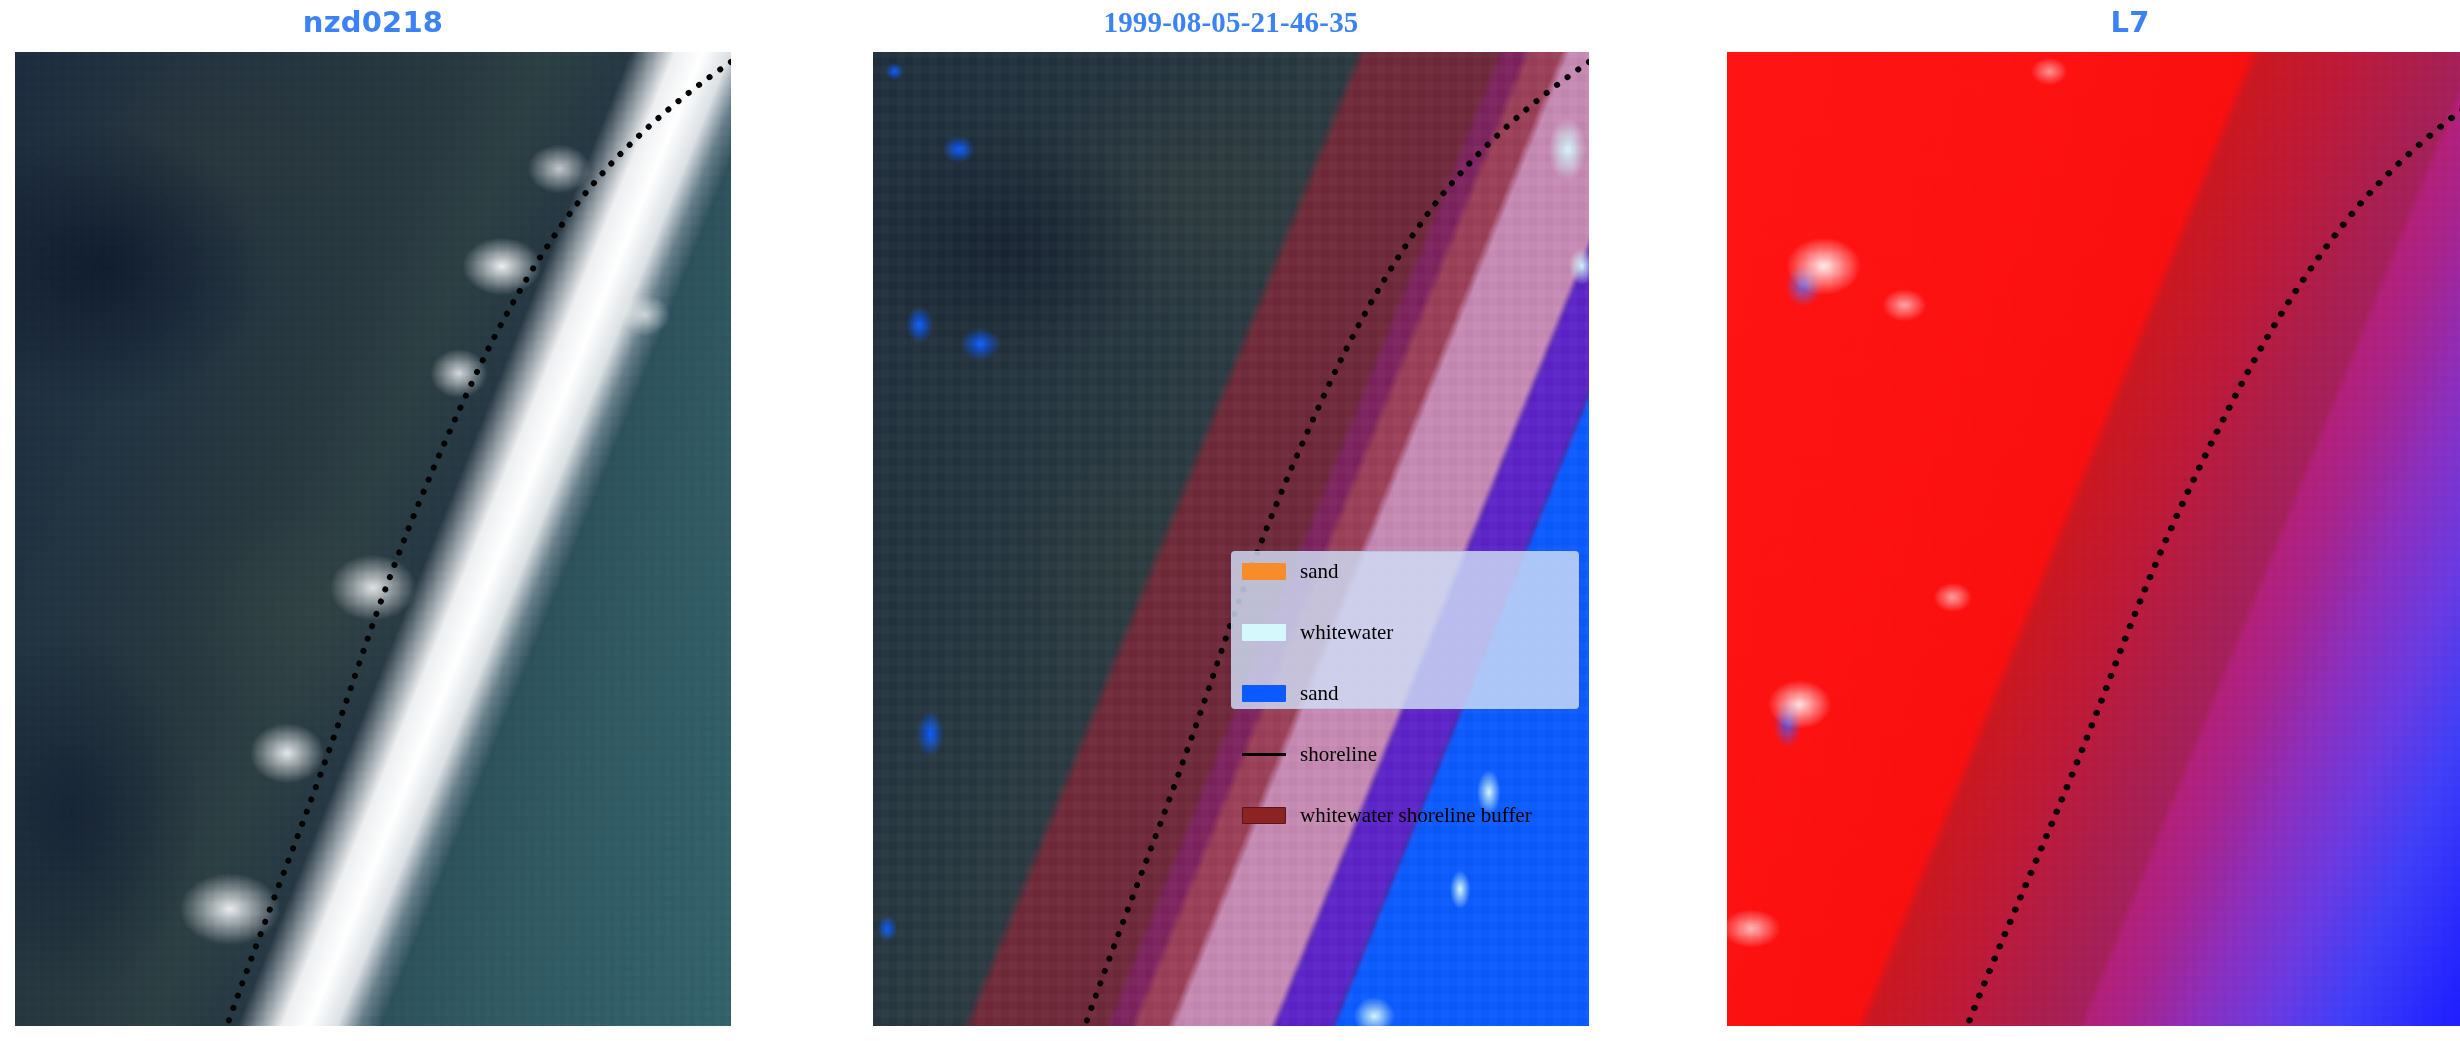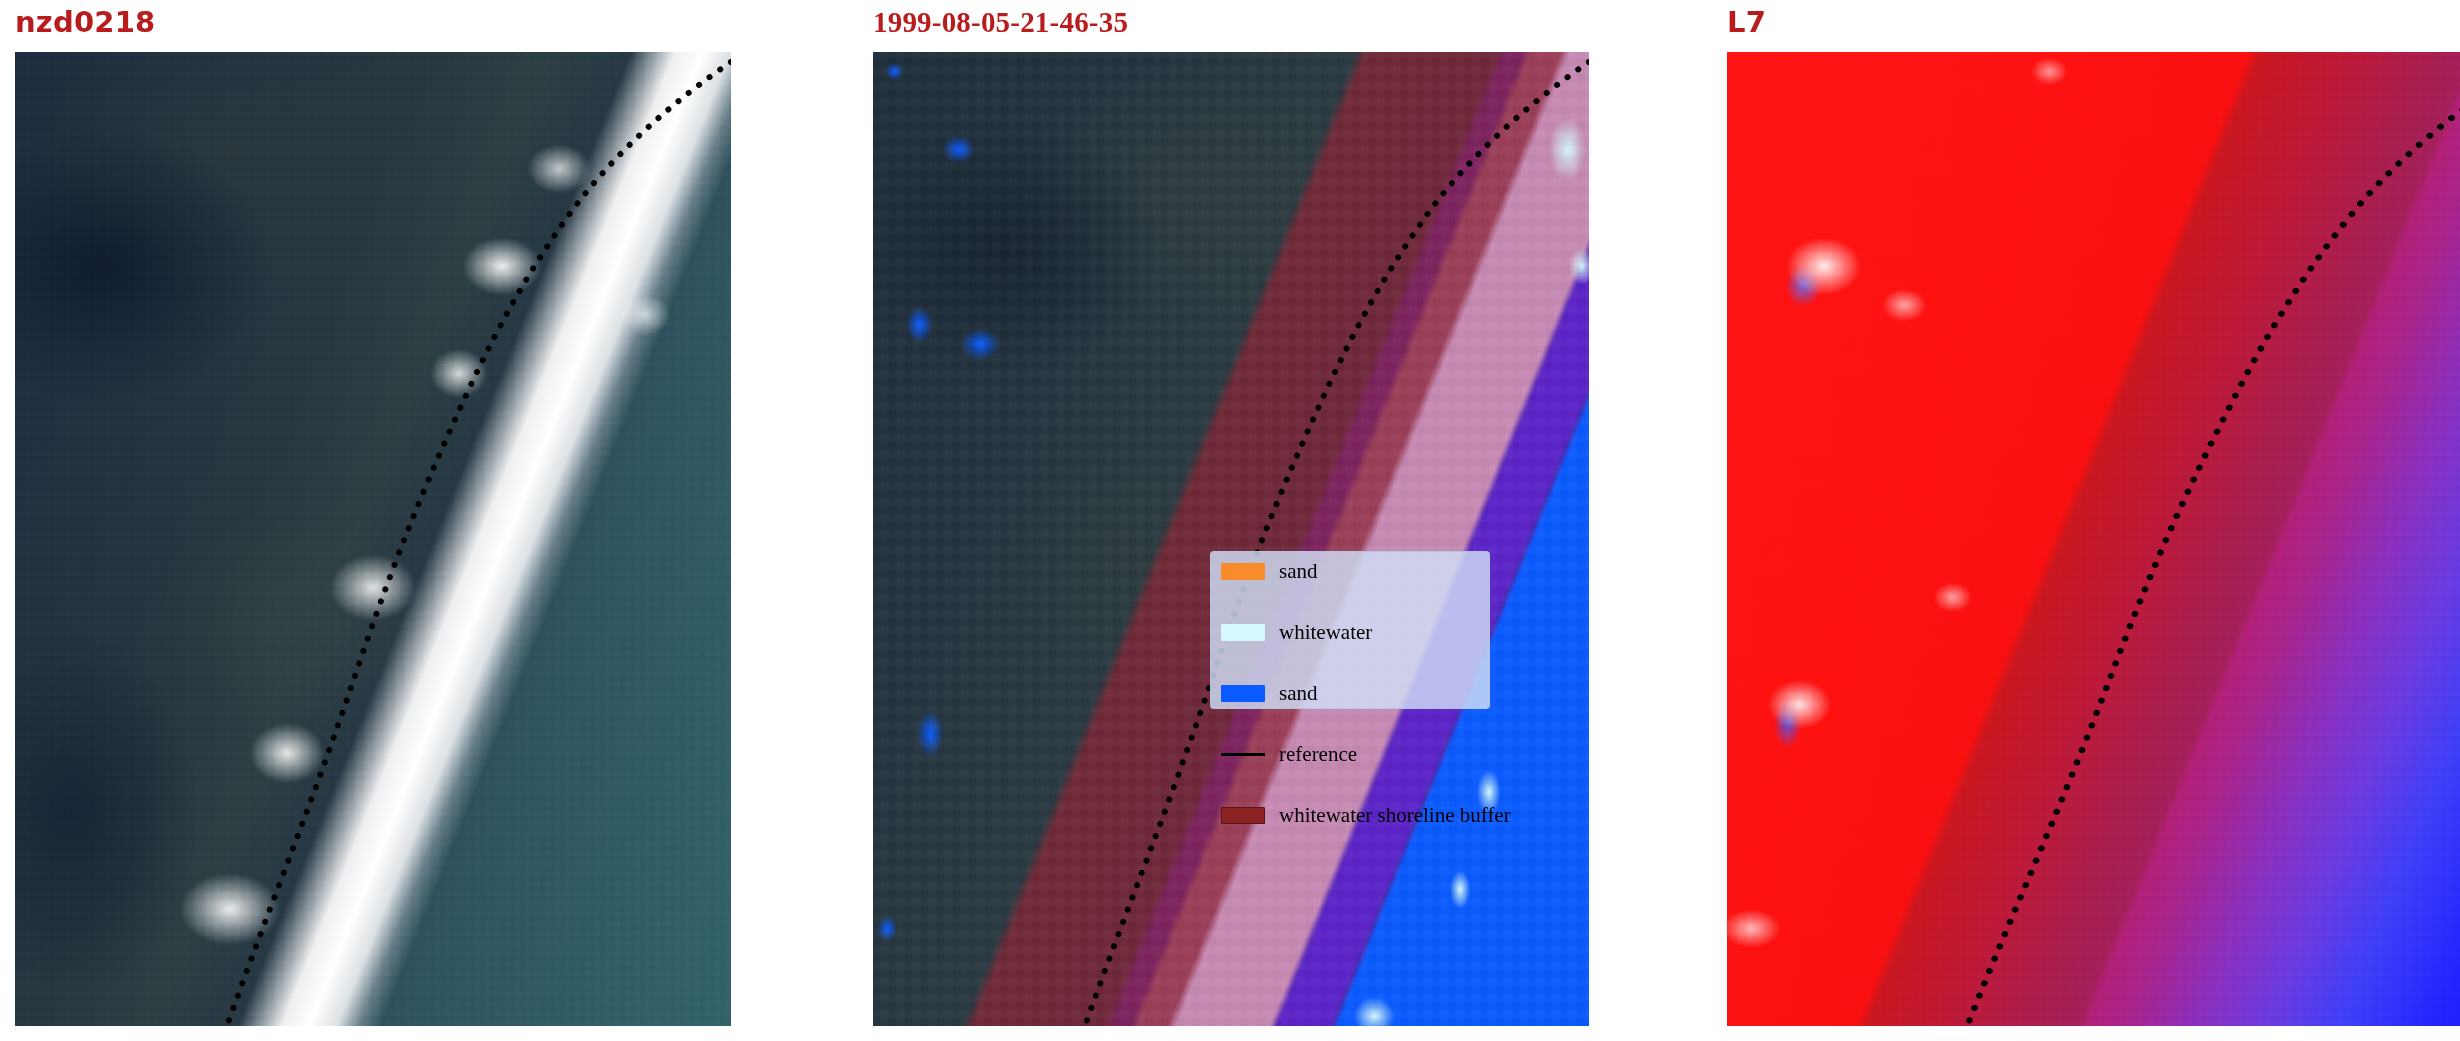--- a/index.html
+++ b/index.html
@@ -24,23 +24,24 @@
 
   .panel {
     position: absolute;
     overflow: hidden;
   }
 
   .panel-title {
     position: absolute;
     top: 0px;
     width: 100%;
+    text-align: center;
     font-size: 29px;
     font-weight: bold;
-    color: #b91c1c;
+    color: #3b82f6;
     letter-spacing: 0.2px;
     line-height: 44px;
     white-space: nowrap;
   }
 
   .panel-image {
     position: absolute;
     left: 0;
     top: 0;
     width: 100%;
@@ -270,36 +271,36 @@
 
       <svg class="shoreline-svg" viewBox="0 0 716 974" preserveAspectRatio="none">
         <path class="shoreline-path" d="M 716 10 C 660 48, 600 100, 556 160
                  C 505 230, 470 300, 438 372
                  C 400 456, 372 530, 346 606
                  C 318 690, 292 760, 266 828
                  C 244 886, 226 934, 212 974"></path>
       </svg>
     </div>
 
-    <div class="legend" style="left:337px; top:551px; width:280px; height:158px;gap:40px;">
+    <div class="legend" style="left:358px; top:551px; width:348px; height:158px;gap:40px;">
       <div class="legend-row">
         <span class="legend-swatch" style="background:#f88c2b;"></span>
         <span class="legend-label">sand</span>
       </div>
       <div class="legend-row">
         <span class="legend-swatch" style="background:#d4f9fc;"></span>
         <span class="legend-label">whitewater</span>
       </div>
       <div class="legend-row">
         <span class="legend-swatch" style="background:#0a5bff;"></span>
         <span class="legend-label">sand</span>
       </div>
       <div class="legend-row">
         <span class="legend-swatch line-swatch"></span>
-        <span class="legend-label">reference</span>
+        <span class="legend-label">shoreline</span>
       </div>
       <div class="legend-row">
         <span class="legend-swatch outlined" style="background:#8b2323;"></span>
         <span class="legend-label">whitewater shoreline buffer</span>
       </div>
     </div>
   </div>
 
   <div class="panel" id="panel-3" style="left:1727px; top:0px; width:806px; height:1026px;">
     <div class="panel-title">L7</div>

